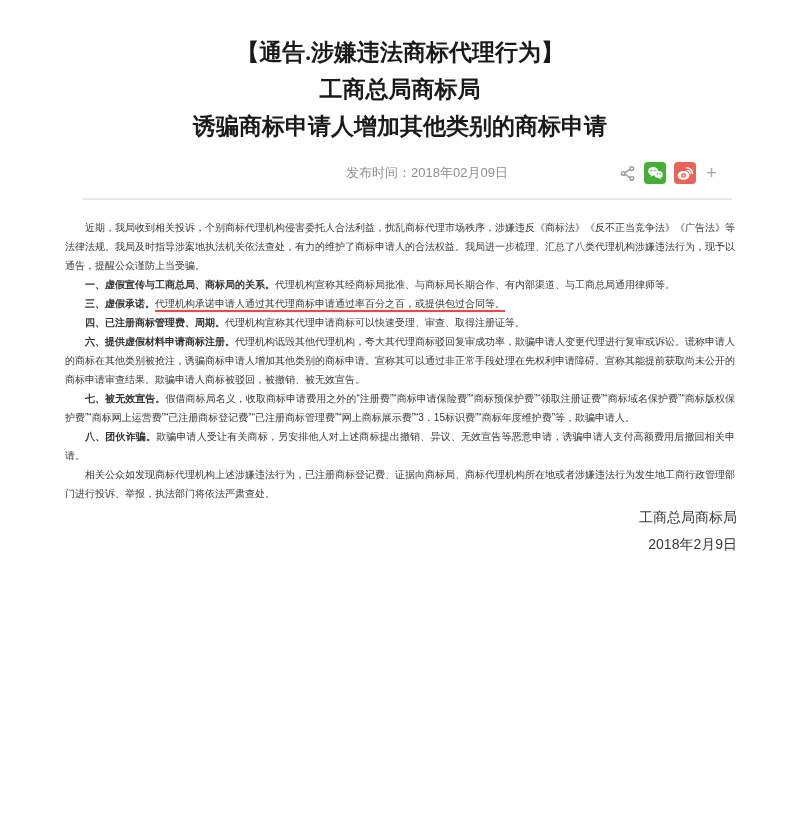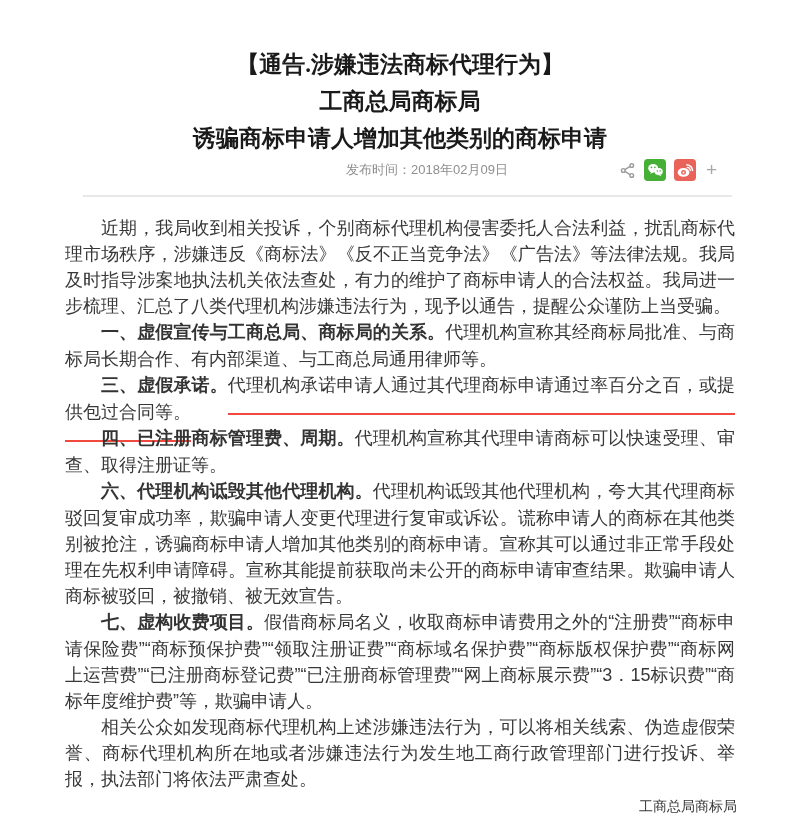--- a/index.html
+++ b/index.html
@@ -5,56 +5,56 @@
   * { margin:0; padding:0; box-sizing:border-box; }
   html,body { background:#ffffff; }
   .page {
     position:relative;
     width:800px; height:826px;
     background:#ffffff;
     overflow:hidden;
     font-family:"Liberation Sans","DejaVu Sans",sans-serif;
   }
   .title {
-    margin-top:46px;
+    margin-top:34px;
     text-align:center;
     font-family:"Liberation Serif","DejaVu Serif",serif;
     font-weight:700;
     font-size:23px;
     line-height:37px;
     color:#1a1a1a;
   }
-  .meta-row { position:relative; height:22px; margin-top:2px; }
+  .meta-row { position:relative; height:22px; margin-top:17px; }
   .meta-text {
     display:flex; justify-content:center; gap:24px;
     transform:translateX(27px);
     font-size:13px; line-height:22px;
     color:#8e8e8e;
     white-space:nowrap;
   }
   .share-bar {
     position:absolute; right:83px; top:0;
     height:22px;
     display:flex; align-items:center; gap:8px;
   }
   .share-btn { display:inline-flex; align-items:center; justify-content:center; cursor:pointer; }
   .share-btn svg { display:block; }
   .plus-glyph { color:#a8a8a8; font-size:19px; line-height:22px; padding-left:2px; }
   .divider { width:649px; height:2px; background:#e8e8e8; margin:14px 0 0 83px; }
   .content {
     margin-top:18px;
     padding:0 65px;
-    font-size:18px;
-    line-height:26px;
+    font-size:10px;
+    line-height:19px;
     color:#383838;
     text-align:justify;
   }
   .para { text-indent:2em; margin:0; }
-  .para b { font-weight:700; color:#333333;font-family:Liberation Mono, monospace; }
-  .red-underline { border-bottom:2px solid #f2493f; padding-bottom:18px; }
+  .para b { font-weight:700; color:#333333; }
+  .red-underline { border-bottom:2px solid #f2493f; padding-bottom:1px; }
   .signature {
     margin-top:1px;
     padding-right:63px;
     text-align:right;
     font-size:14px;
     line-height:27px;
     color:#383838;
   }
 </style>
 </head>
@@ -115,23 +115,24 @@
     </div>
   </div>
 
   <div class="divider"></div>
 
   <main class="content">
       <p class="para">近期，我局收到相关投诉，个别商标代理机构侵害委托人合法利益，扰乱商标代理市场秩序，涉嫌违反《商标法》《反不正当竞争法》《广告法》等法律法规。我局及时指导涉案地执法机关依法查处，有力的维护了商标申请人的合法权益。我局进一步梳理、汇总了八类代理机构涉嫌违法行为，现予以通告，提醒公众谨防上当受骗。</p>
       <p class="para"><b>一、虚假宣传与工商总局、商标局的关系。</b>代理机构宣称其经商标局批准、与商标局长期合作、有内部渠道、与工商总局通用律师等。</p>
       <p class="para"><b>三、虚假承诺。</b><span class="red-underline">代理机构承诺申请人通过其代理商标申请通过率百分之百，或提供包过合同等。</span></p>
       <p class="para"><b>四、已注册商标管理费、周期。</b>代理机构宣称其代理申请商标可以快速受理、审查、取得注册证等。</p>
-      <p class="para"><b>六、代理机构诋毁其他代理机构。</b>代理机构诋毁其他代理机构，夸大其代理商标驳回复审成功率，欺骗申请人变更代理进行复审或诉讼。谎称申请人的商标在其他类别被抢注，诱骗商标申请人增加其他类别的商标申请。宣称其可以通过非正常手段处理在先权利申请障碍。宣称其能提前获取尚未公开的商标申请审查结果。欺骗申请人商标被驳回，被撤销、被无效宣告。</p>
-      <p class="para"><b>七、虚构收费项目。</b>假借商标局名义，收取商标申请费用之外的“注册费”“商标申请保险费”“商标预保护费”“领取注册证费”“商标域名保护费”“商标版权保护费”“商标网上运营费”“已注册商标登记费”“已注册商标管理费”“网上商标展示费”“3．15标识费”“商标年度维护费”等，欺骗申请人。</p>
-      <p class="para">相关公众如发现商标代理机构上述涉嫌违法行为，可以将相关线索、伪造虚假荣誉、商标代理机构所在地或者涉嫌违法行为发生地工商行政管理部门进行投诉、举报，执法部门将依法严肃查处。</p>
+      <p class="para"><b>六、提供虚假材料申请商标注册。</b>代理机构诋毁其他代理机构，夸大其代理商标驳回复审成功率，欺骗申请人变更代理进行复审或诉讼。谎称申请人的商标在其他类别被抢注，诱骗商标申请人增加其他类别的商标申请。宣称其可以通过非正常手段处理在先权利申请障碍。宣称其能提前获取尚未公开的商标申请审查结果。欺骗申请人商标被驳回，被撤销、被无效宣告。</p>
+      <p class="para"><b>七、被无效宣告。</b>假借商标局名义，收取商标申请费用之外的“注册费”“商标申请保险费”“商标预保护费”“领取注册证费”“商标域名保护费”“商标版权保护费”“商标网上运营费”“已注册商标登记费”“已注册商标管理费”“网上商标展示费”“3．15标识费”“商标年度维护费”等，欺骗申请人。</p>
+      <p class="para"><b>八、团伙诈骗。</b>欺骗申请人受让有关商标，另安排他人对上述商标提出撤销、异议、无效宣告等恶意申请，诱骗申请人支付高额费用后撤回相关申请。</p>
+      <p class="para">相关公众如发现商标代理机构上述涉嫌违法行为，已注册商标登记费、证据向商标局、商标代理机构所在地或者涉嫌违法行为发生地工商行政管理部门进行投诉、举报，执法部门将依法严肃查处。</p>
     </main>
 
   <div class="signature">
     <div>工商总局商标局</div>
     <div>2018年2月9日</div>
   </div>
 
 </div>
 
 </body></html>

